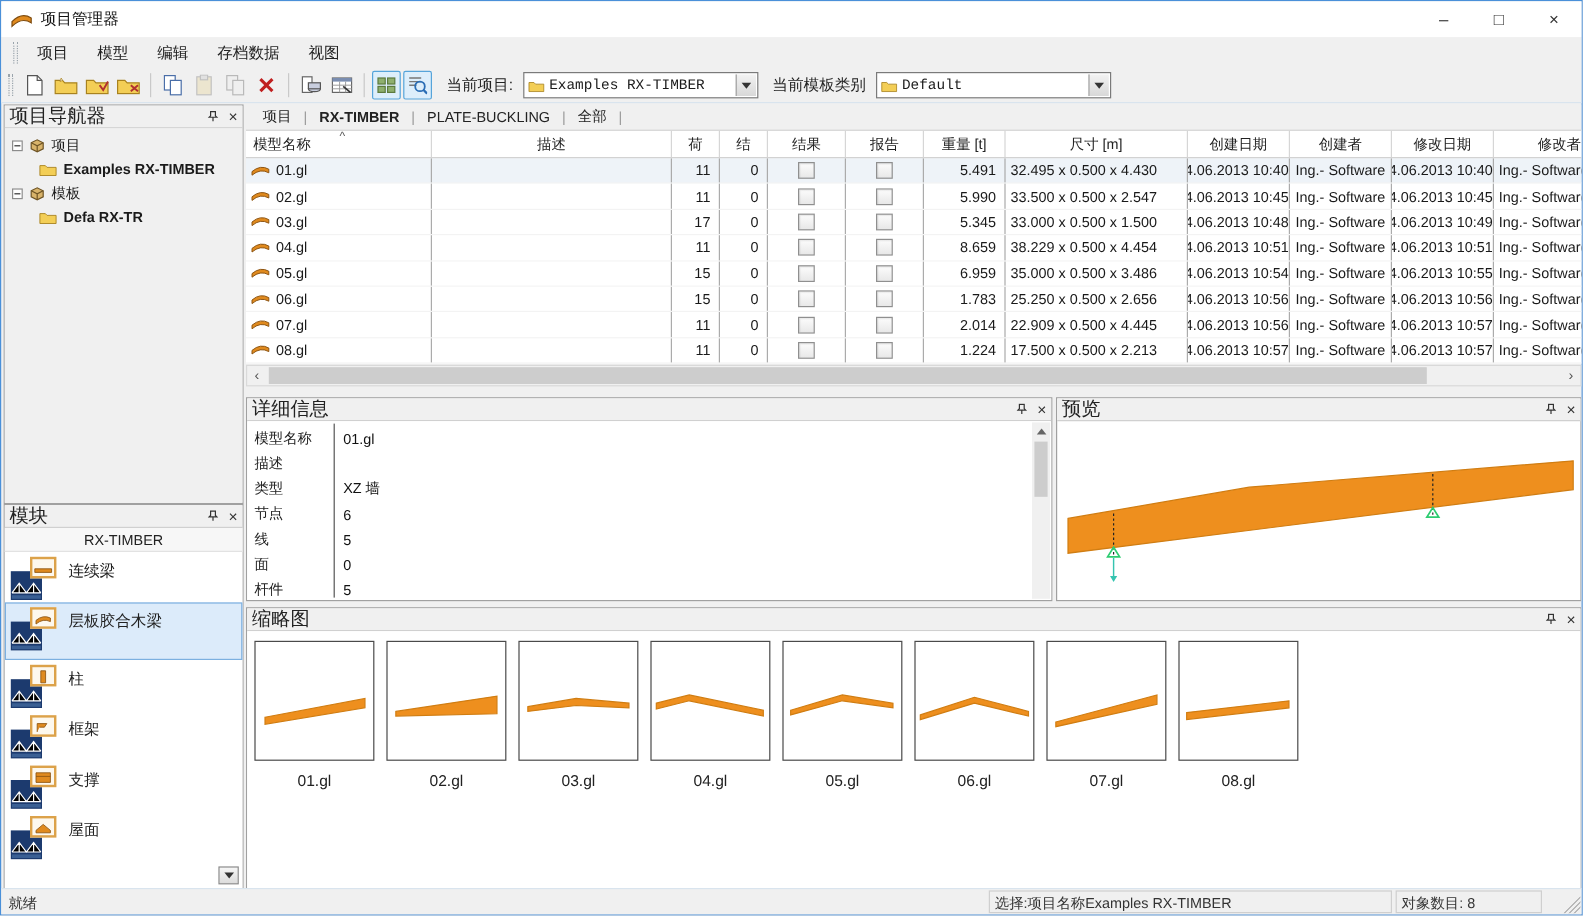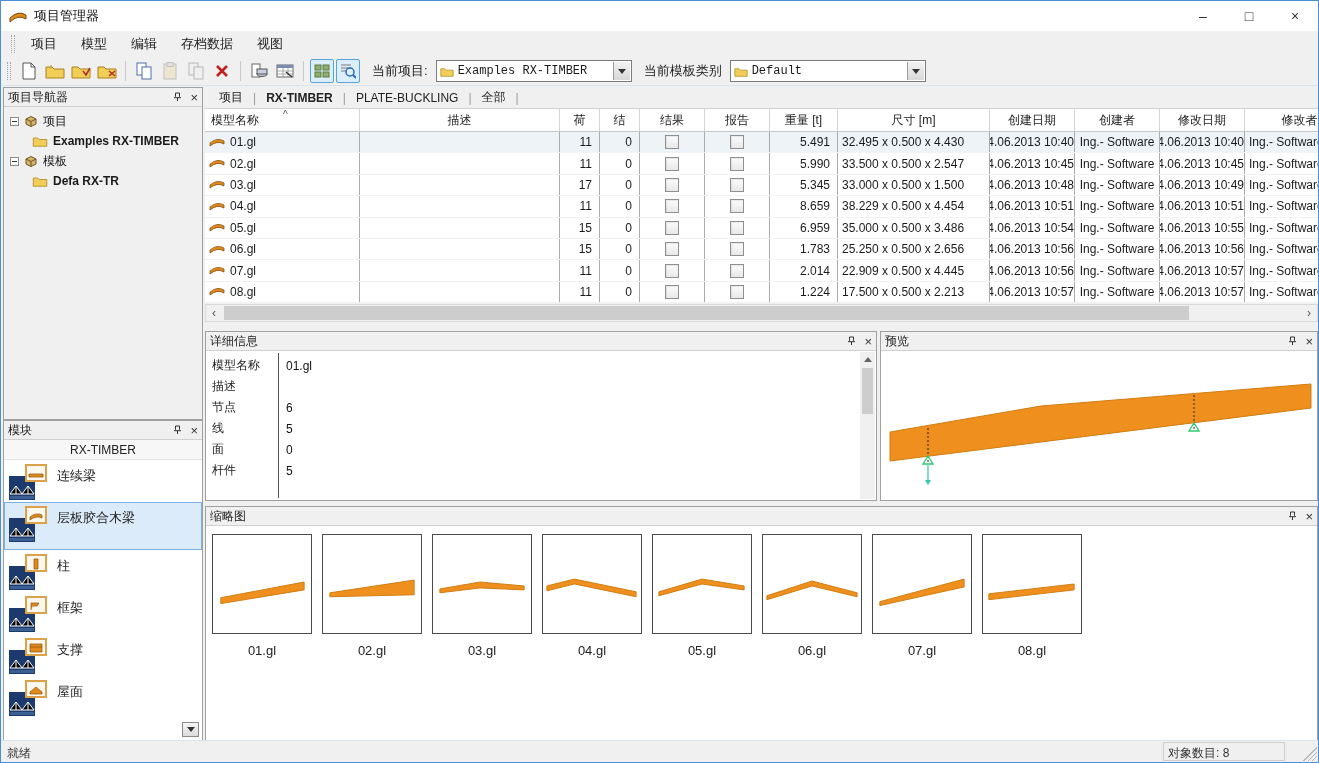--- a/index.html
+++ b/index.html
@@ -22,21 +22,21 @@
   .tbtn.toggled{border:1px solid #56a4da;background:#ddeefb;border-radius:2px;}
   .tsep{width:1px;height:20px;background:#c9c9c9;margin:0 4px;}
   .tlabel{font-size:13px;margin:0 6px 0 10px;color:#222;}
   .combo{height:22px;width:196px;background:#fff;border:1px solid #7a7a7a;display:flex;align-items:center;padding-left:3px;position:relative;}
   .combo .cval{font-family:"Liberation Mono","DejaVu Sans Mono",monospace;font-size:12px;margin-left:4px;white-space:nowrap;overflow:hidden;}
   .combo .drop{position:absolute;right:1px;top:1px;bottom:1px;width:17px;background:linear-gradient(#f2f2f2,#d8d8d8);border-left:1px solid #9a9a9a;display:flex;align-items:center;justify-content:center;}
   .tri-down{width:0;height:0;border-left:4px solid transparent;border-right:4px solid transparent;border-top:5px solid #333;}
   
   .panel{position:absolute;border:1px solid #a0a0a0;background:#fff;}
   .phead{height:19px;background:#f0f0f0;display:flex;align-items:center;padding:0 4px;border-bottom:1px solid #d0d0d0;}
-  .phead .ptitle{font-size:12px;color:#222;}
+  .phead .ptitle{font-size:16px;color:#222;}
   .phead .pico{margin-left:auto;display:flex;gap:8px;align-items:center;}
   .pin-icon svg{display:block}
   .close-x{font-size:13px;color:#333;line-height:1;}
   
   #nav-body{background:#f0f0f0;height:calc(100% - 19px);padding:4px 0 0 6px;}
   .tree-row{display:flex;align-items:center;height:20px;gap:5px;}
   .tree-child{padding-left:22px;font-weight:bold;}
   .expander{width:9px;height:9px;border:1px solid #8c8c8c;background:#fff;position:relative;flex:none;}
   .expander::after{content:"";position:absolute;left:1px;right:1px;top:3px;height:1px;background:#333;}
   
@@ -795,20 +795,24 @@
       <div id="details-body">
         <div class="dt-divider"></div>
         <div id="details-rows" style="padding-top:4px;">
             <div class="dt-row">
               <span class="dt-label">模型名称</span>
               <span class="dt-value">01.gl</span>
             </div>
             <div class="dt-row">
               <span class="dt-label">描述</span>
               <span class="dt-value"></span>
+            </div>
+            <div class="dt-row">
+              <span class="dt-label">类型</span>
+              <span class="dt-value">XZ 墙</span>
             </div>
             <div class="dt-row">
               <span class="dt-label">节点</span>
               <span class="dt-value">6</span>
             </div>
             <div class="dt-row">
               <span class="dt-label">线</span>
               <span class="dt-value">5</span>
             </div>
             <div class="dt-row">
@@ -918,16 +922,17 @@
                 <polygon points="6,60 93,50 93,56 6,66" fill="#EE8F1E" stroke="#D07D12"></polygon>
               </svg></div>
             <div class="thumb-label">08.gl</div>
           </div>
         </div>
     </div>
   </div>
 
   <div class="statusbar">
     <span class="sb-ready">就绪</span>
+    <span class="sb-sel">选择:项目名称Examples RX-TIMBER</span>
     <span class="sb-obj">对象数目: 8</span>
     <span class="sb-grip"></span>
   </div>
 </div>
 
 </body></html>

